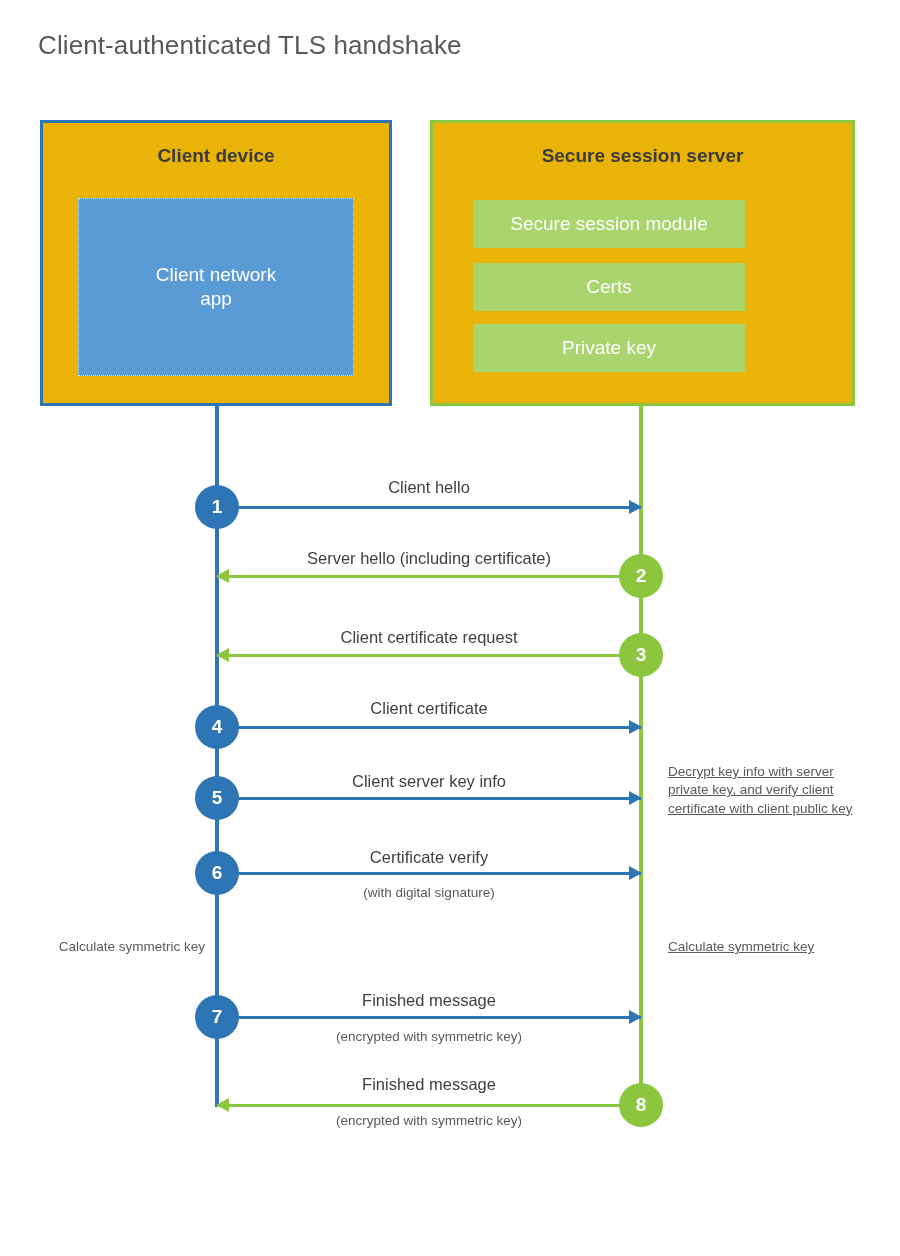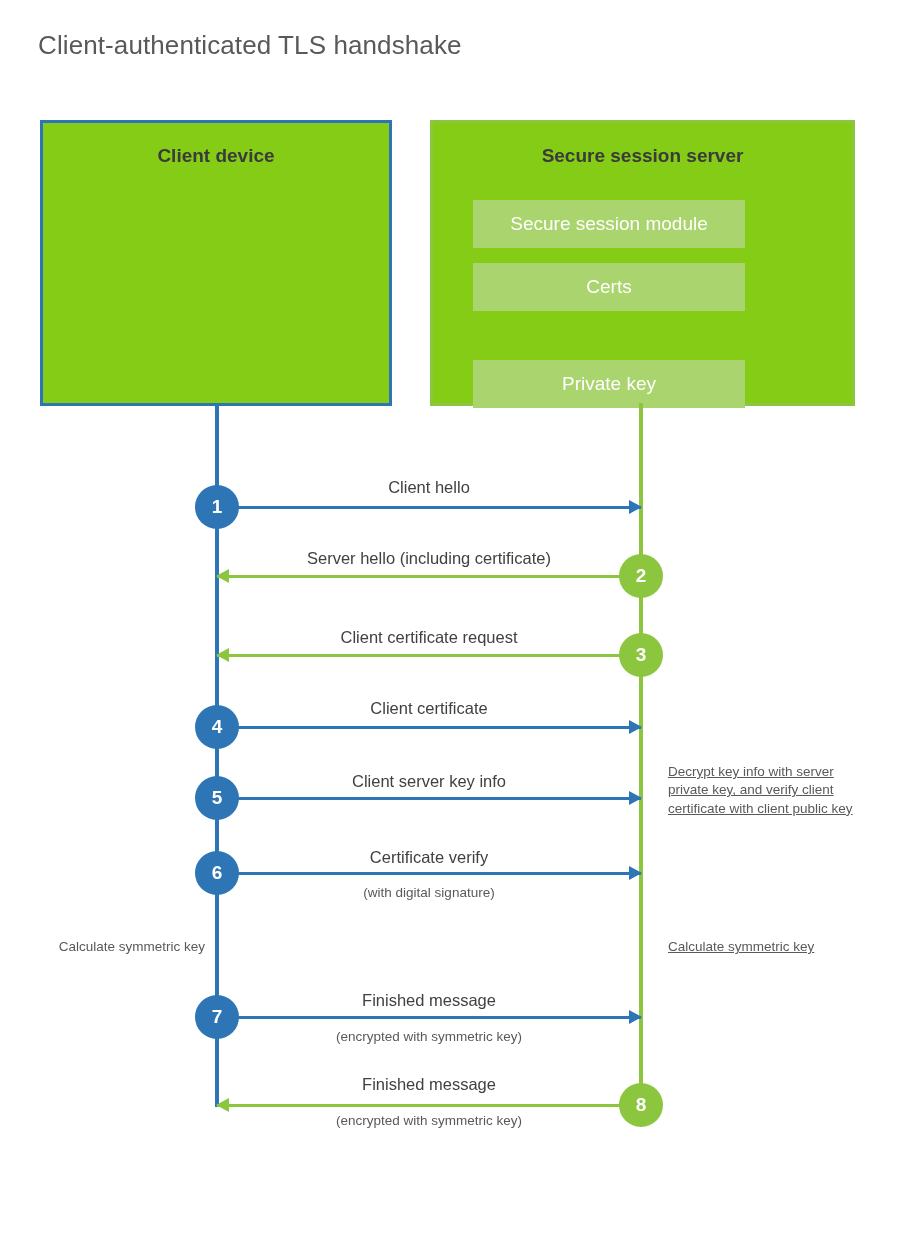--- a/index.html
+++ b/index.html
@@ -22,21 +22,21 @@
     font-size: 26px;
     font-weight: 400;
     color: #58595b;
     letter-spacing: 0.1px;
     white-space: nowrap;
   }
 
   
   .actor-box {
     position: absolute;
-    background: #84cc16;
+    background: #eab308;
   }
   .actor-box.client {
     left: 40px; top: 120px;
     width: 352px; height: 286px;
     border: 3px solid #2e75b6;
   }
   .actor-box.server {
     left: 430px; top: 120px;
     width: 425px; height: 286px;
     border: 3px solid #8cc63f;
@@ -73,21 +73,21 @@
     height: 48px;
     background: #a9d46e;
     color: #ffffff;
     font-size: 19px;
     display: flex;
     align-items: center;
     justify-content: center;
   }
   .server-bar.b0 { top: 77px; }
   .server-bar.b1 { top: 140px; }
-  .server-bar.b2 { top: 201px; margin-top: 36px; }
+  .server-bar.b2 { top: 201px; }
 
   
   .lifeline {
     position: absolute;
     width: 4px;
   }
   .lifeline.client { left: 215px; top: 403px; height: 704px; background: #2e75b6; }
   .lifeline.server { left: 639px; top: 403px; height: 704px; background: #8cc63f; }
 
   
@@ -166,20 +166,22 @@
 </style>
 </head>
 <body>
 
 <div id="stage">
 
   <div class="page-title">Client-authenticated TLS handshake</div>
 
   <div class="actor-box client">
     <div class="actor-title">Client device</div>
+    <div class="client-app">Client network
+app</div>
   </div>
 
   <div class="actor-box server">
     <div class="actor-title">Secure session server</div>
     <div class="server-bar b0">Secure session module</div>
     <div class="server-bar b1">Certs</div>
     <div class="server-bar b2">Private key</div>
   </div>
 
   <div class="lifeline client"></div>

